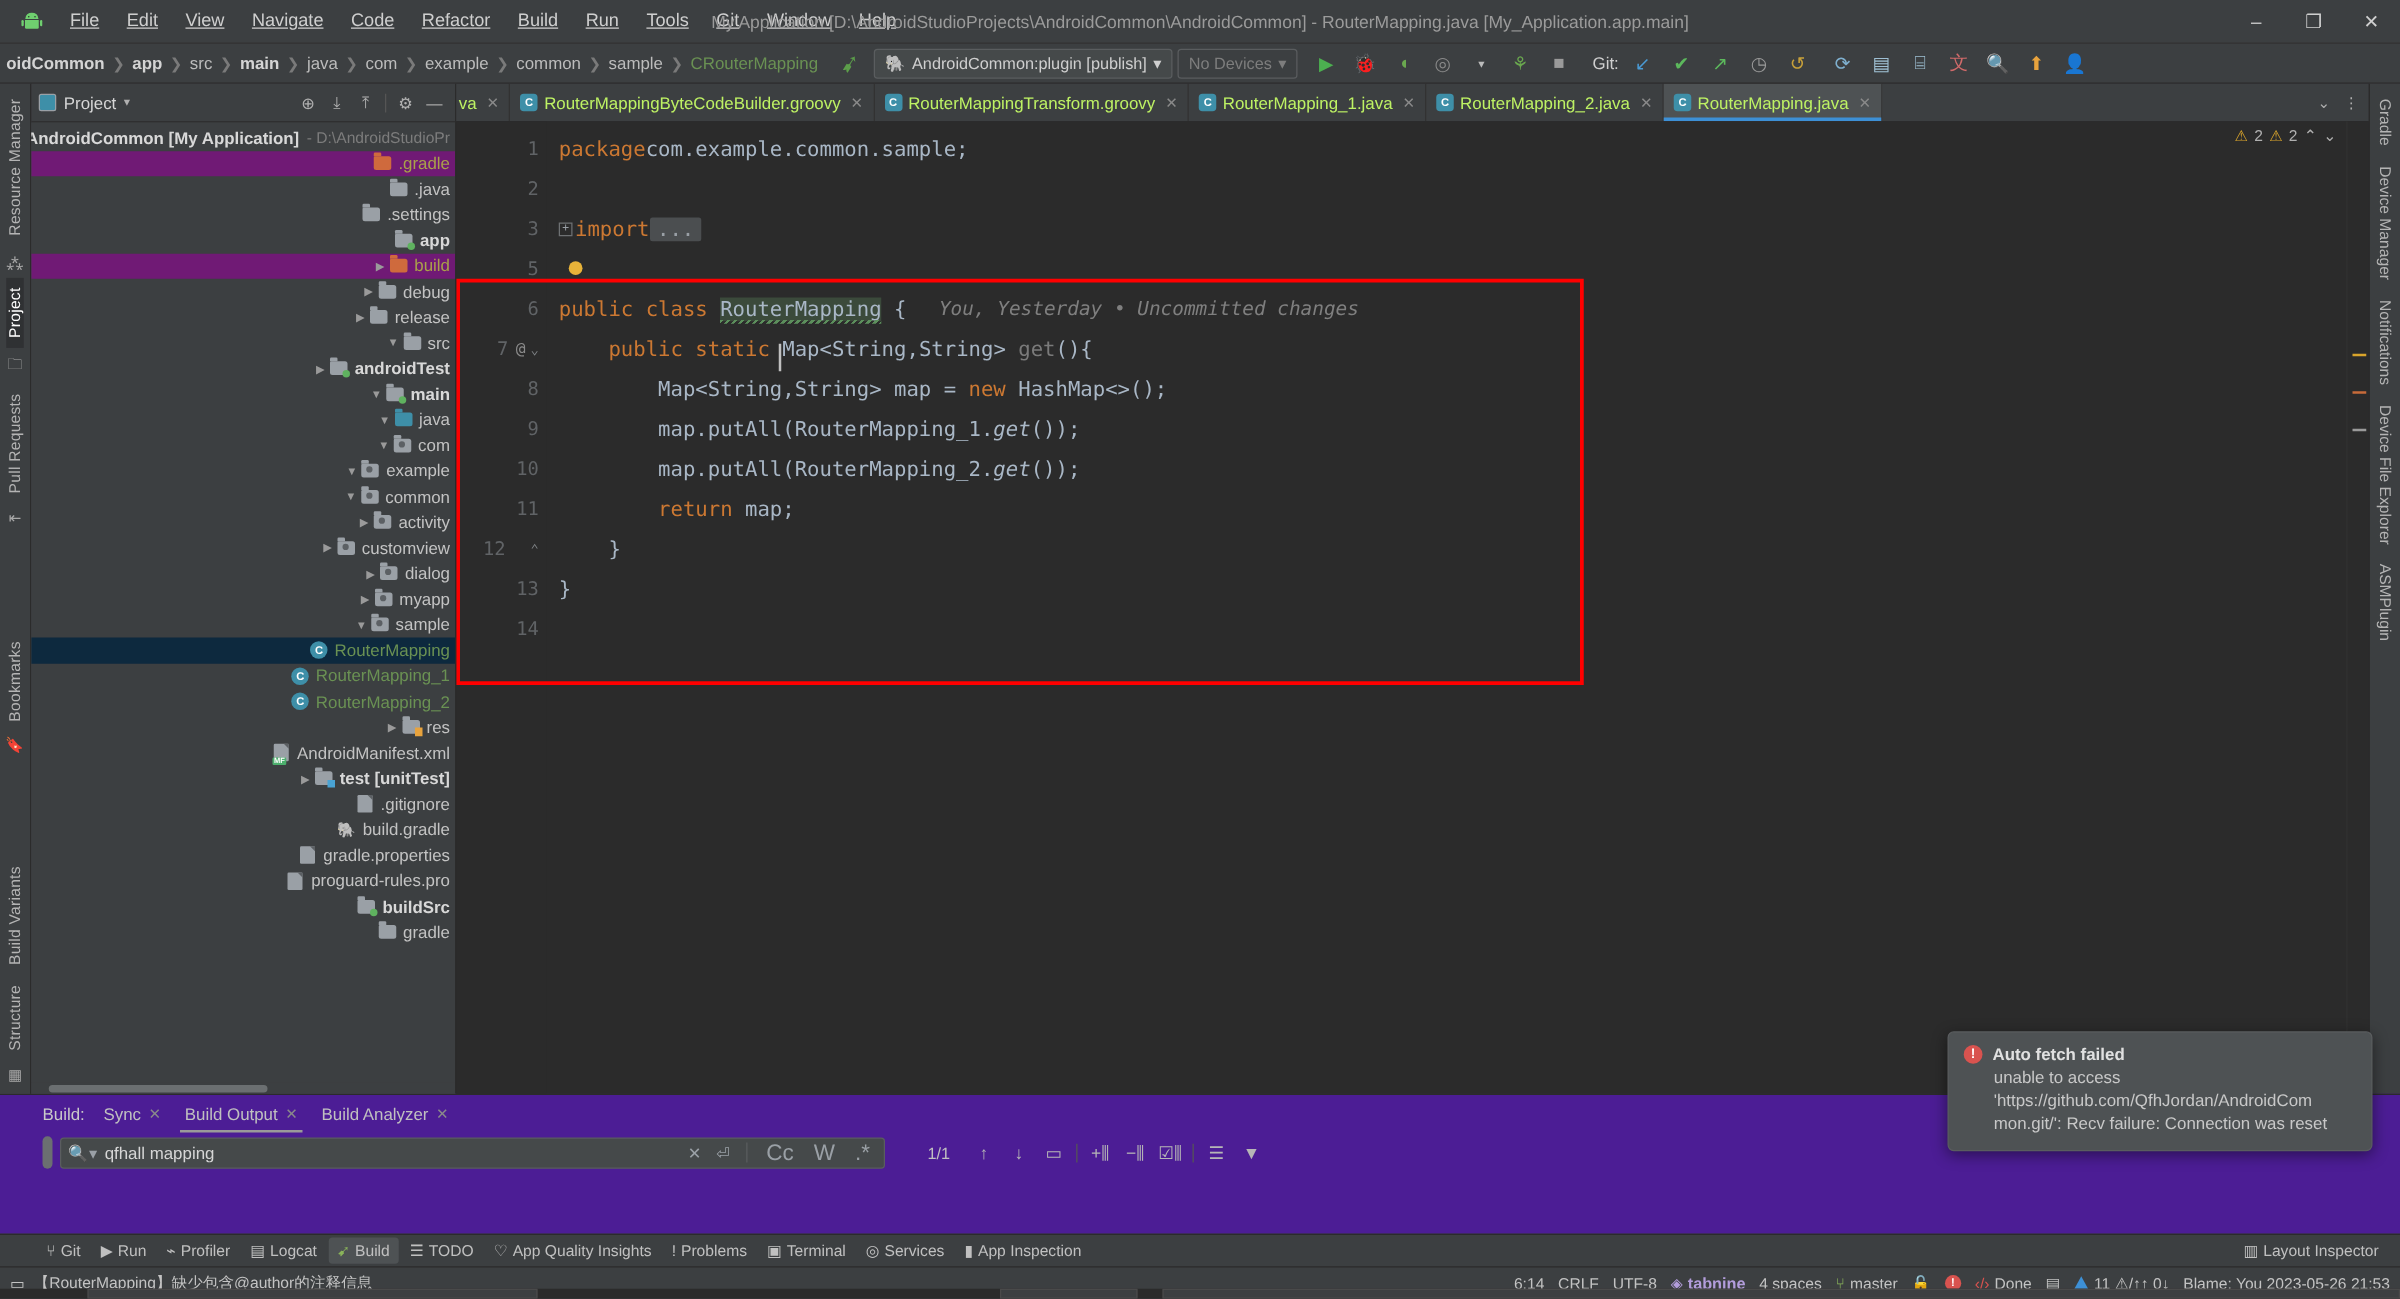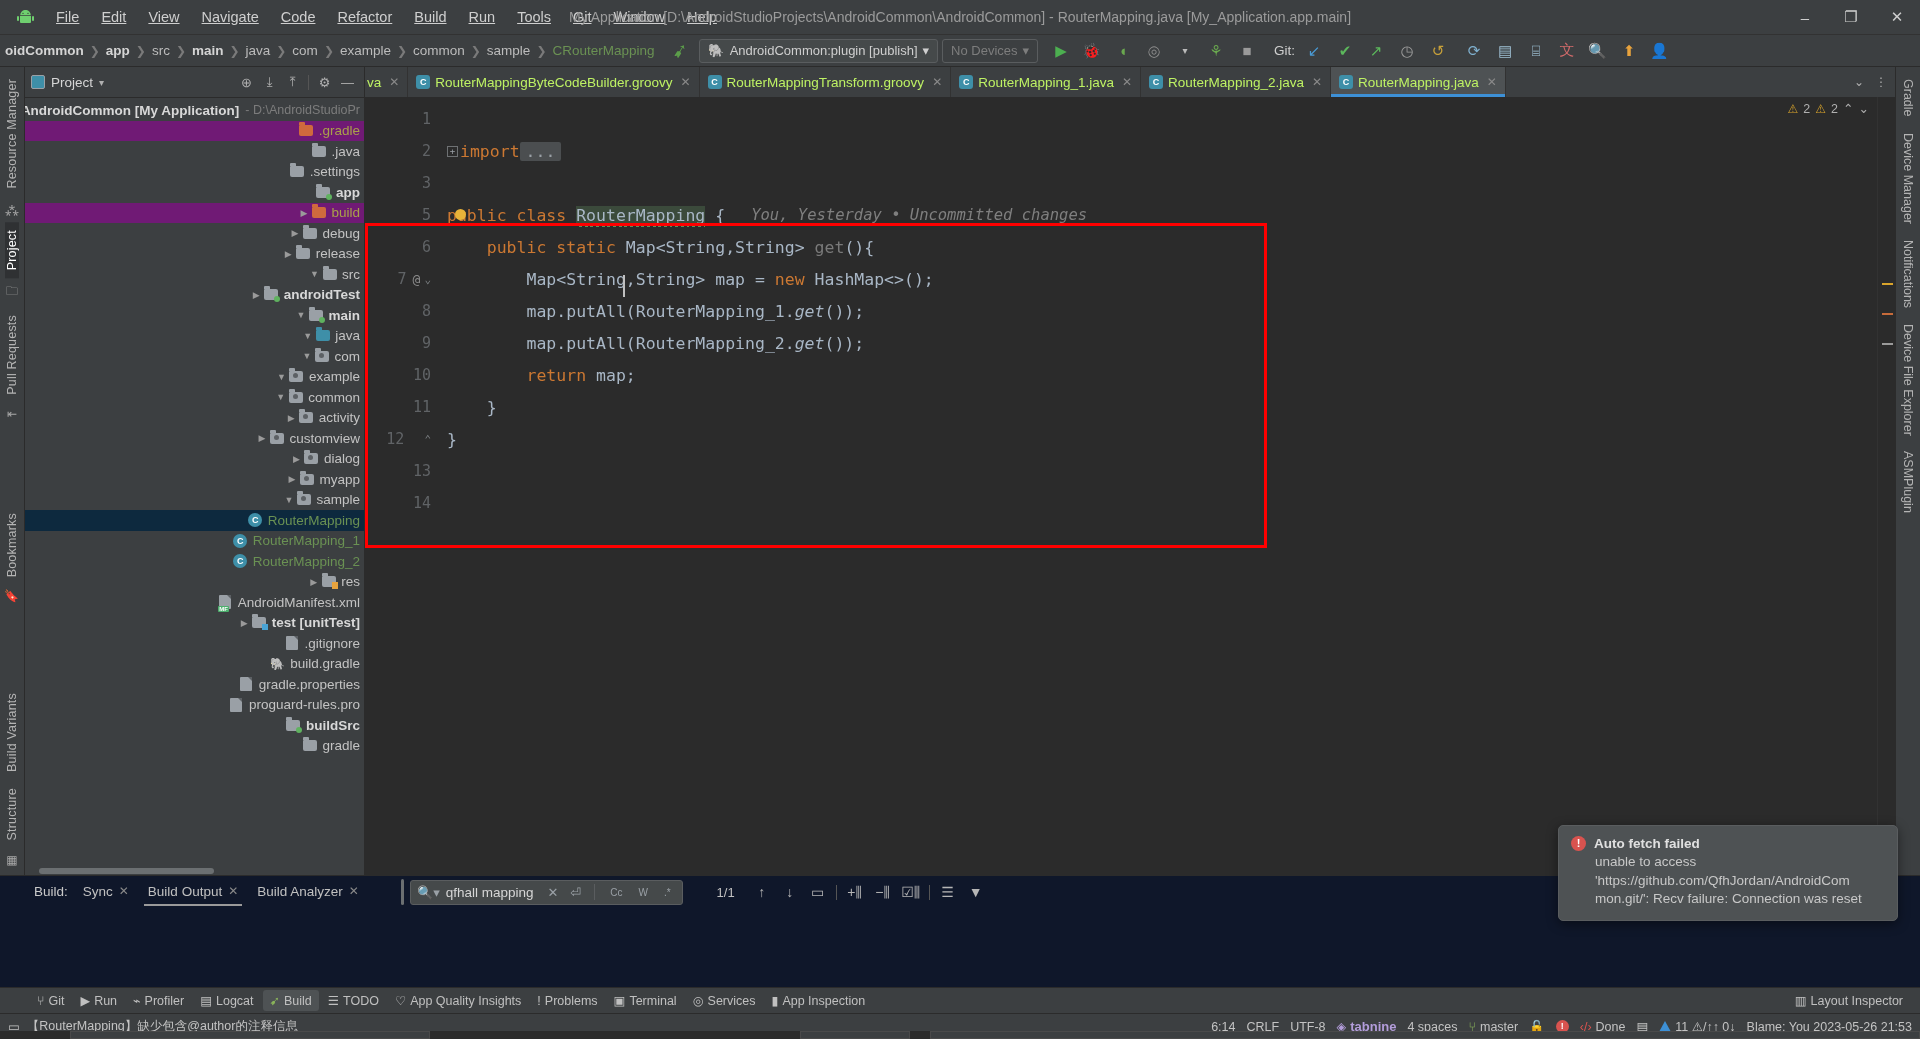--- a/index.html
+++ b/index.html
@@ -142,35 +142,35 @@
 
   
   .rrail{ width:25px; background:#3c3f41; border-left:1px solid #2b2b2b; display:flex; flex-direction:column; align-items:center; flex:none; padding-top:4px;}
   .rrail .vtxt{ writing-mode:vertical-rl; font-size:12.5px; color:#b4b4b4; padding:8px 0; white-space:nowrap;}
 
   
   .inspect{ position:absolute; top:4px; right:26px; display:flex; align-items:center; gap:5px; font-size:12.5px; color:#b0b0b0; z-index:4;}
   .wtri{ color:#d9a42b; font-size:12px; }
 
   
-  .bottom{ height:112px; background:#0f172a; flex:none; display:flex; border-top:1px solid #2b2b2b;}
+  .bottom{ height:112px; background:#4c1d95; flex:none; display:flex; flex-direction:column; border-top:1px solid #2b2b2b;}
   .btabs{ height:30px; display:flex; align-items:center; gap:3px; padding-left:34px; flex:none; font-size:13.5px;}
   .btab{ display:flex; align-items:center; gap:6px; padding:4px 8px; color:#c0c0c0; position:relative;}
   .btab.active:after{ content:""; position:absolute; left:4px; right:4px; bottom:-3px; height:2px; background:#9a9a9a;}
   .btab .x{ color:#8a8a8a; font-size:12px;}
   .blabel{ color:#c9c9c9; padding-right:4px;}
   .bsearchrow{ height:32px; display:flex; align-items:center; padding:0 6px 0 34px; gap:0; flex:none;}
   .bscrollthumb{ width:8px; height:26px; background:#6b6f71; border-radius:4px; margin-right:6px;}
   .sfield{ flex:0 1 660px; height:25px; background:#45494a; border:1px solid #5a5d5f; border-radius:3px;
            display:flex; align-items:center; padding:0 6px; gap:6px; font-size:13.5px; min-width:0;}
   .sfield .q{ color:#9aa0a6; font-size:13px;}
   .sfield .val{ color:#d6d6d6; flex:1; white-space:nowrap; overflow:hidden;}
   .sfield .mi{ color:#9aa0a6; font-size:13px; padding:0 3px;}
   .sfield .vd{ width:1px;height:16px;background:#5a5d5f;margin:0 4px;}
-  .sf-opt{ color:#9aa0a6; font-size:10px; padding:0 5px;}
+  .sf-opt{ color:#9aa0a6; font-size:18px; padding:0 5px;}
   .bcount{ font-size:13px; color:#c0c0c0; margin:0 14px 0 34px;}
   .brtools{ display:flex; align-items:center; gap:2px;}
   .bti{ width:26px;height:24px;display:flex;align-items:center;justify-content:center;font-size:14px;color:#b6b6b6;border-radius:3px;}
 
   
   .twbar{ height:26px; background:#3c3f41; display:flex; align-items:center; flex:none; border-top:1px solid #2b2b2b; font-size:12.5px; padding-left:30px; gap:2px;}
   .twitem{ display:flex; align-items:center; gap:4px; padding:3px 7px; color:#c0c0c0; border-radius:3px;}
   .twitem.active{ background:#4e5254; }
   .twright{ margin-left:auto; display:flex; align-items:center; gap:6px; padding-right:10px;}
 
@@ -700,20 +700,21 @@
             </div>
             <div class="gln">
               <span>13</span>
             </div>
             <div class="gln">
               <span>14</span>
             </div>
           </div>
 
         <div class="code" id="code">
+          <div class="cline"><span class="kw">package</span> <span class="pl">com.example.common.sample;</span></div>
           <div class="cline"></div>
           <div class="cline"><span class="fold-box">+</span><span class="kw">import</span> <span class="dots">...</span></div>
           <div class="cline"></div>
           <div class="cline">
             <span class="kw">public class </span><span class="cls-hl pl">RouterMapping</span><span class="pl"> {</span>
             <span class="hint" style="margin-left:26px">You, Yesterday • Uncommitted changes</span>
           </div>
           <div class="cline"><span class="pl">    </span><span class="kw">public static </span><span class="pl">Map&lt;String,String&gt; </span><span style="color:#7a7a7a">get</span><span class="pl">(){</span></div>
           <div class="cline"><span class="pl">        Map&lt;String,String&gt; map = </span><span class="kw">new </span><span class="pl">HashMap&lt;&gt;();</span></div>
           <div class="cline"><span class="pl">        map.putAll(RouterMapping_1.</span><span class="it" style="color:#a9b7c6;font-style:italic">get</span><span class="pl">());</span></div>

